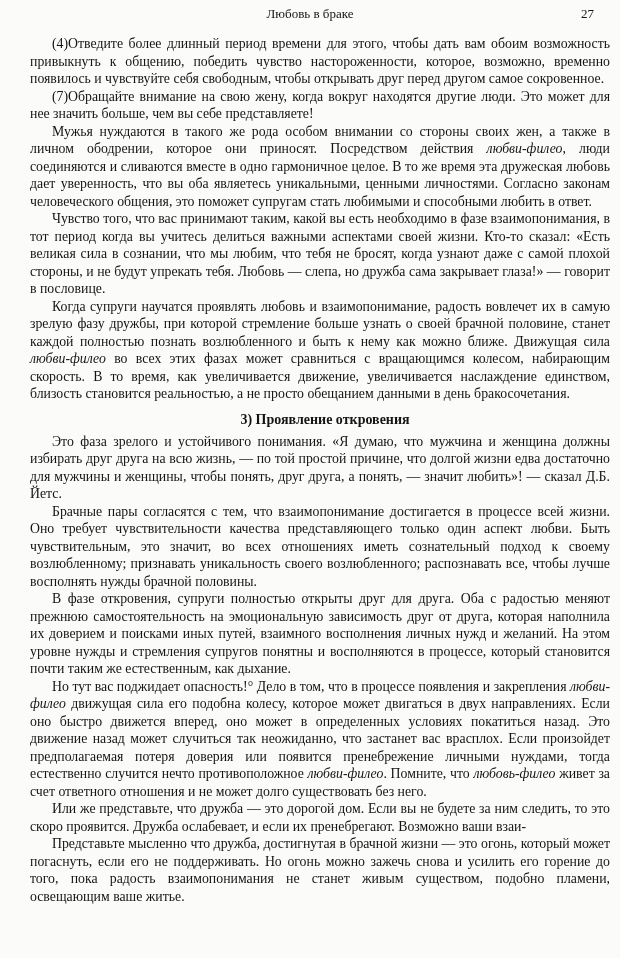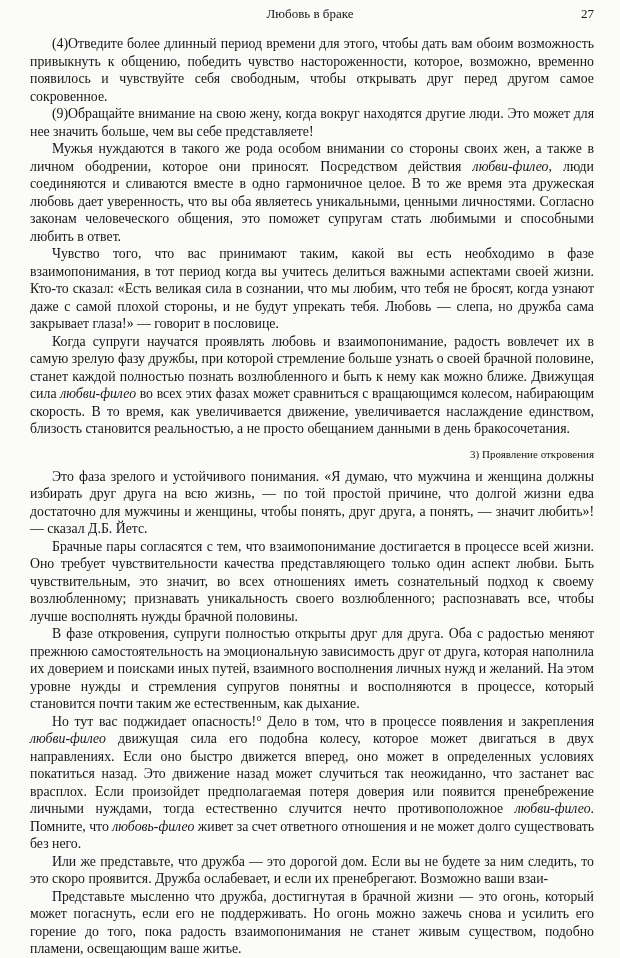--- a/index.html
+++ b/index.html
@@ -30,53 +30,53 @@
     left: 0;
     right: 0;
     text-align: center;
   }
   .page-number {
     position: absolute;
     right: 26px;
     top: 6px;
   }
   .content {
-    padding: 7px 26px 0 30px;
+    padding: 7px 10px 0 30px;
     font-size: 13.8px;
     line-height: 17.5px;
     text-align: justify;
   }
   .content p {
     margin: 0;
     text-indent: 22px;
   }
   .content h2 {
     margin: 7px 0 4px 0;
-    font-size: 11px;
+    font-size: 14px;
     line-height: 19px;
     text-indent: 10px;
-    text-align: right;
-    font-weight: normal;
+    text-align: center;
+    font-weight: bold;
   }
   .it {
     font-style: italic;
     margin-top: 20px;
   }
 </style>
 </head>
 <body>
 
 <div class="page">
   <div class="header">
     <span class="running-title">Любовь в браке</span>
     <span class="page-number">27</span>
   </div>
   <div class="content" id="content">
       <p><span>(4)Отведите более длинный период времени для этого, чтобы дать вам обоим возможность привыкнуть к общению, победить чувство настороженности, которое, возможно, временно появилось и чувствуйте себя свободным, чтобы открывать друг перед другом самое сокровенное.</span></p>
-      <p><span>(9)Обращайте внимание на свою жену, когда вокруг находятся другие люди. Это может для нее значить больше, чем вы себе представляете!</span></p>
+      <p><span>(7)Обращайте внимание на свою жену, когда вокруг находятся другие люди. Это может для нее значить больше, чем вы себе представляете!</span></p>
       <p><span>Мужья нуждаются в такого же рода особом внимании со стороны своих жен, а также в личном ободрении, которое они приносят. Посредством действия </span><span class="it">любви-филео</span><span>, люди соединяются и сливаются вместе в одно гармоничное целое. В то же время эта дружеская любовь дает уверенность, что вы оба являетесь уникальными, ценными личностями. Согласно законам человеческого общения, это поможет супругам стать любимыми и способными любить в ответ.</span></p>
       <p><span>Чувство того, что вас принимают таким, какой вы есть необходимо в фазе взаимопонимания, в тот период когда вы учитесь делиться важными аспектами своей жизни. Кто-то сказал: «Есть великая сила в сознании, что мы любим, что тебя не бросят, когда узнают даже с самой плохой стороны, и не будут упрекать тебя. Любовь — слепа, но дружба сама закрывает глаза!» — говорит в пословице.</span></p>
       <p><span>Когда супруги научатся проявлять любовь и взаимопонимание, радость вовлечет их в самую зрелую фазу дружбы, при которой стремление больше узнать о своей брачной половине, станет каждой полностью познать возлюбленного и быть к нему как можно ближе. Движущая сила </span><span class="it">любви-филео</span><span> во всех этих фазах может сравниться с вращающимся колесом, набирающим скорость. В то время, как увеличивается движение, увеличивается наслаждение единством, близость становится реальностью, а не просто обещанием данными в день бракосочетания.</span></p>
       <h2><span>3) Проявление откровения</span></h2>
       <p><span>Это фаза зрелого и устойчивого понимания. «Я думаю, что мужчина и женщина должны избирать друг друга на всю жизнь, — по той простой причине, что долгой жизни едва достаточно для мужчины и женщины, чтобы понять, друг друга, а понять, — значит любить»! — сказал Д.Б. Йетс.</span></p>
       <p><span>Брачные пары согласятся с тем, что взаимопонимание достигается в процессе всей жизни. Оно требует чувствительности качества представляющего только один аспект любви. Быть чувствительным, это значит, во всех отношениях иметь сознательный подход к своему возлюбленному; признавать уникальность своего возлюбленного; распознавать все, чтобы лучше восполнять нужды брачной половины.</span></p>
       <p><span>В фазе откровения, супруги полностью открыты друг для друга. Оба с радостью меняют прежнюю самостоятельность на эмоциональную зависимость друг от друга, которая наполнила их доверием и поисками иных путей, взаимного восполнения личных нужд и желаний. На этом уровне нужды и стремления супругов понятны и восполняются в процессе, который становится почти таким же естественным, как дыхание.</span></p>
       <p><span>Но тут вас поджидает опасность!° Дело в том, что в процессе появления и закрепления </span><span class="it">любви-филео</span><span> движущая сила его подобна колесу, которое может двигаться в двух направлениях. Если оно быстро движется вперед, оно может в определенных условиях покатиться назад. Это движение назад может случиться так неожиданно, что застанет вас врасплох. Если произойдет предполагаемая потеря доверия или появится пренебрежение личными нуждами, тогда естественно случится нечто противоположное </span><span class="it">любви-филео</span><span>. Помните, что </span><span class="it">любовь-филео</span><span> живет за счет ответного отношения и не может долго существовать без него.</span></p>
       <p><span>Или же представьте, что дружба — это дорогой дом. Если вы не будете за ним следить, то это скоро проявится. Дружба ослабевает, и если их пренебрегают. Возможно ваши взаи-</span></p>
       <p><span>Представьте мысленно что дружба, достигнутая в брачной жизни — это огонь, который может погаснуть, если его не поддерживать. Но огонь можно зажечь снова и усилить его горение до того, пока радость взаимопонимания не станет живым существом, подобно пламени, освещающим ваше житье.</span></p>

